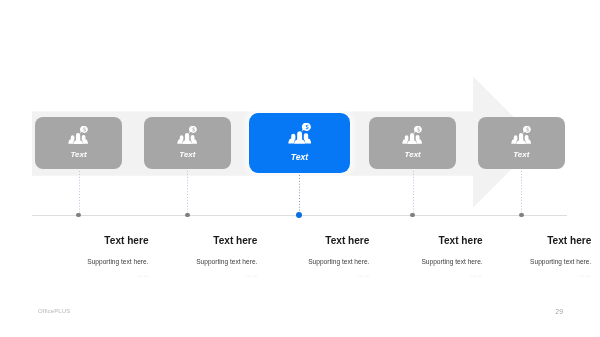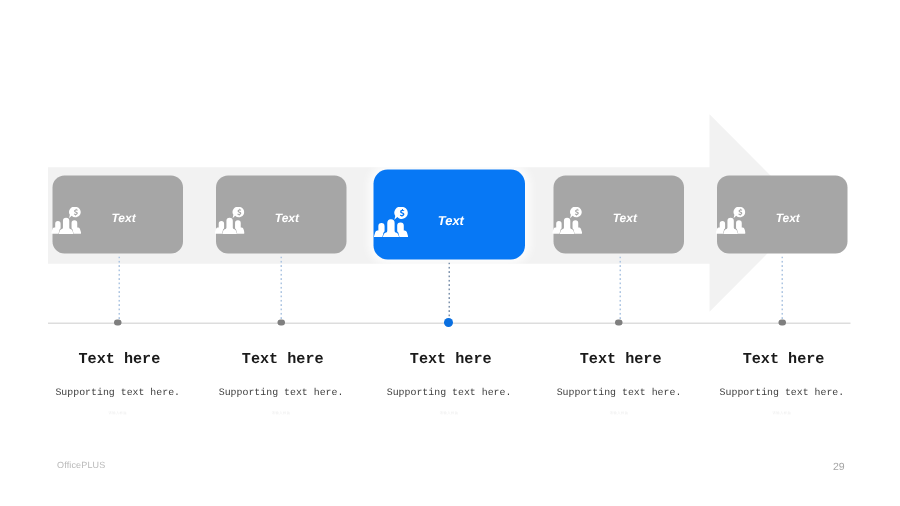--- a/index.html
+++ b/index.html
@@ -30,23 +30,23 @@
     top: 0;
   }
 
   
   .card {
     position: absolute;
     box-sizing: border-box;
     border-radius: 8px;
     background: #a6a6a6;
     display: flex;
+    flex-direction: column;
     align-items: center;
     justify-content: flex-start;
-    gap: 20px;
   }
   .card.active {
     background: #0778f5;
     border-radius: 9.5px;
     box-shadow: 0 0 6px 3px rgba(255,255,255,0.85);
   }
   .card-icon {
     display: block;
     line-height: 0;
   }
@@ -77,22 +77,21 @@
   .dot {
     position: absolute;
     border-radius: 50%;
     background: #7f7f7f;
   }
   .dot.active { background: #0a6fe0; }
 
   
   .block {
     position: absolute;
-    text-align: center;
-    font-family: Liberation Mono, monospace;
+    text-align: right;
   }
   .block-title {
     font-size: 10.1px;
     padding-left: 2.2px;
     font-weight: bold;
     color: #1a1a1a;
     line-height: 1;
   }
   .block-sub {
     font-size: 6.6px;

